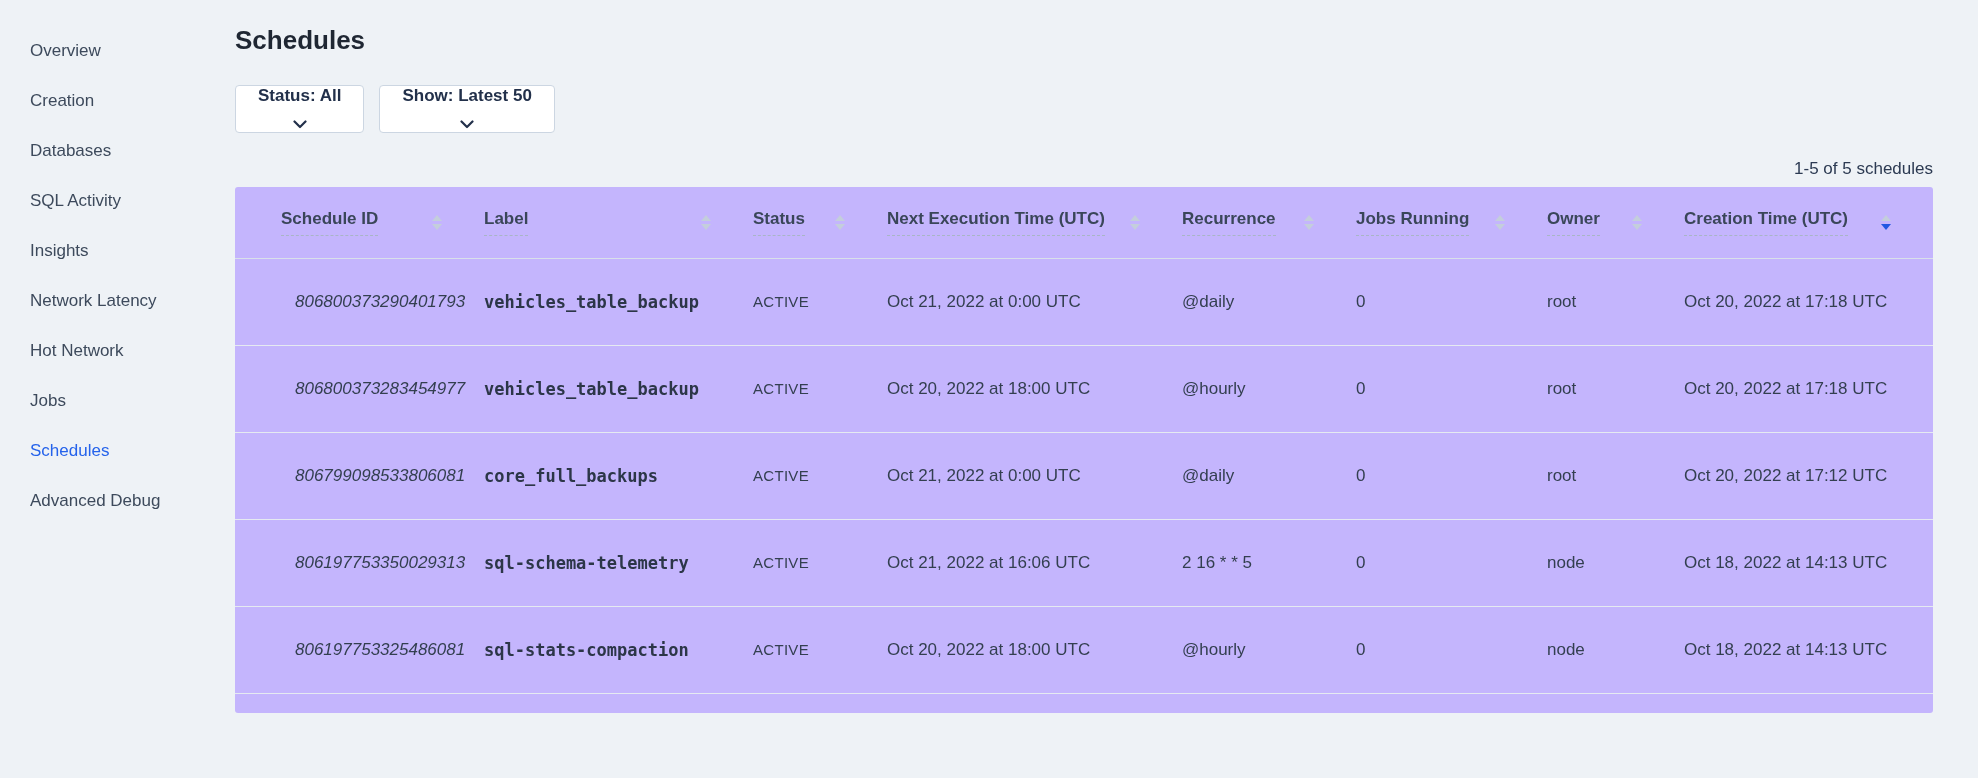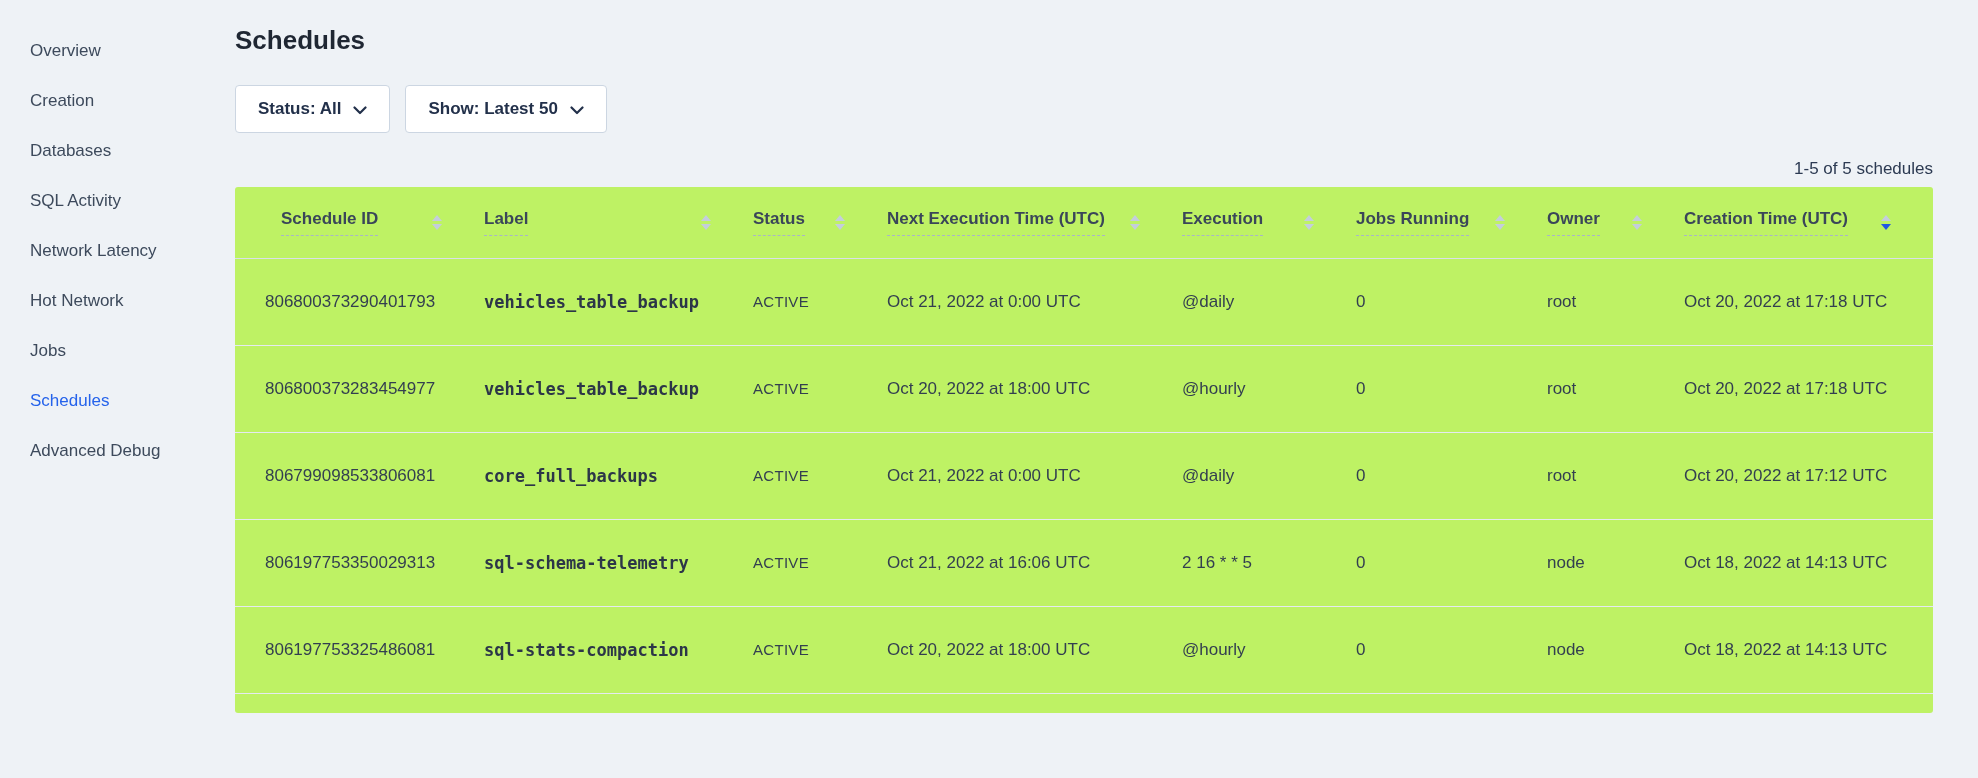--- a/index.html
+++ b/index.html
@@ -30,29 +30,29 @@
     margin-top: 24px;
     font-size: 26px; line-height: 32px; font-weight: 700; color: #1f2733;
   }
   .filters { margin-top: 29px; display: flex; gap: 15px; }
   .dropdown {
     height: 48px; background: #ffffff;
     border: 1px solid #ccd6e2; border-radius: 4px;
     display: inline-flex; align-items: center; gap: 12px;
     padding: 0 22px;
     font-size: 17px; font-weight: 700; color: #22304a;
-    cursor: pointer; white-space: nowrap;
+    cursor: pointer; white-space: nowrap; flex-direction: column;
   }
   .chev { display: inline-block; margin-top: 2px; }
   .count-text { margin-top: 25px; font-size: 17px; line-height: 22px; color: #2c3a52; text-align: right; }
 
   
   .card {
     margin-top: 7px; width: 1698px; height: 526px;
-    background: #bef264; border-radius: 3px;
+    background: #c4b5fd; border-radius: 3px;
     padding-bottom: 20px; overflow: hidden;
   }
   table { border-collapse: collapse; table-layout: fixed; width: 1698px; }
   col.c1 { width: 249px; } col.c2 { width: 269px; } col.c3 { width: 134px; }
   col.c4 { width: 295px; } col.c5 { width: 174px; } col.c6 { width: 191px; }
   col.c7 { width: 137px; } col.c8 { width: 249px; }
 
   thead th {
     height: 71px; text-align: left; vertical-align: middle;
     border-bottom: 1px solid #d9e0ea;
@@ -73,37 +73,38 @@
   .arr-up   { border-bottom: 6px solid #c4cedc; }
   .arr-down { border-top: 6px solid #c4cedc; }
   .arr-down.active { border-top-color: #2157e2; }
 
   tbody td {
     height: 87px; vertical-align: middle;
     border-bottom: 1px solid #e5eaf1;
     font-size: 17px; color: #333f50;
     white-space: nowrap; overflow: hidden;
   }
-  tbody td:first-child { padding-left: 30px; }
+  tbody td:first-child { padding-left: 60px; font-style: italic; }
   td.cell-label {
     font-family: "DejaVu Sans Mono", "Liberation Mono", monospace;
     font-weight: 700; font-size: 17px; color: #2c3648;
   }
   td.cell-status { font-size: 15px; letter-spacing: 0.3px; }
 </style>
 </head>
 <body>
 
 <div class="app">
 
   <nav class="sidebar" id="sidebar">
       <div class="side-item">Overview</div>
       <div class="side-item">Creation</div>
       <div class="side-item">Databases</div>
       <div class="side-item">SQL Activity</div>
+      <div class="side-item">Insights</div>
       <div class="side-item">Network Latency</div>
       <div class="side-item">Hot Network</div>
       <div class="side-item">Jobs</div>
       <div class="side-item active">Schedules</div>
       <div class="side-item">Advanced Debug</div>
     </nav>
 
   <main class="content">
 
     <h1 class="page-title">Schedules</h1>
@@ -170,21 +171,21 @@
                 <div class="th-inner">
                   <span class="col-label">Next Execution Time (UTC)</span>
                   <span class="sort-arrows">
                     <span class="arr arr-up"></span>
                     <span class="arr arr-down"></span>
                   </span>
                 </div>
               </th>
               <th>
                 <div class="th-inner">
-                  <span class="col-label">Execution</span>
+                  <span class="col-label">Recurrence</span>
                   <span class="sort-arrows">
                     <span class="arr arr-up"></span>
                     <span class="arr arr-down"></span>
                   </span>
                 </div>
               </th>
               <th>
                 <div class="th-inner">
                   <span class="col-label">Jobs Running</span>
                   <span class="sort-arrows">

